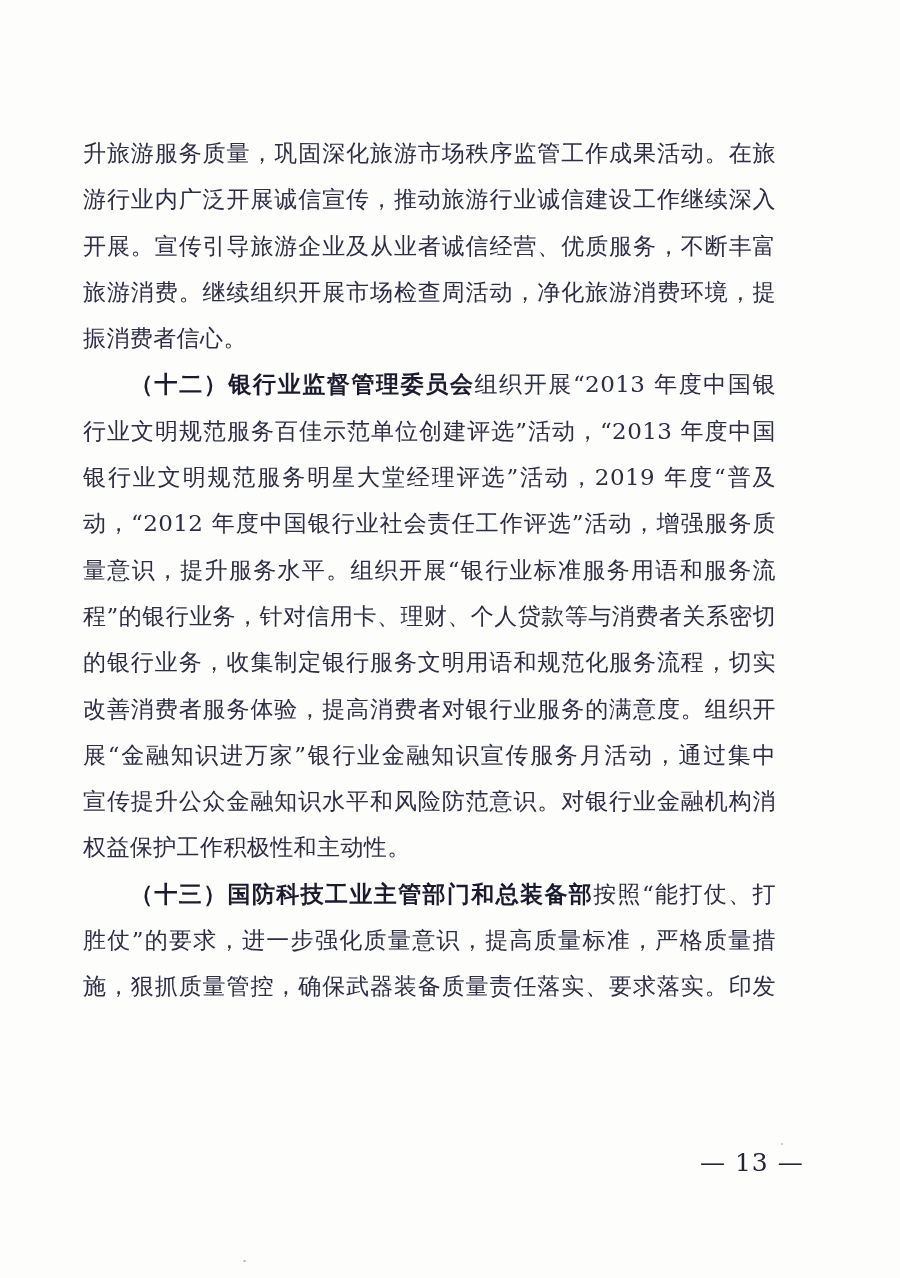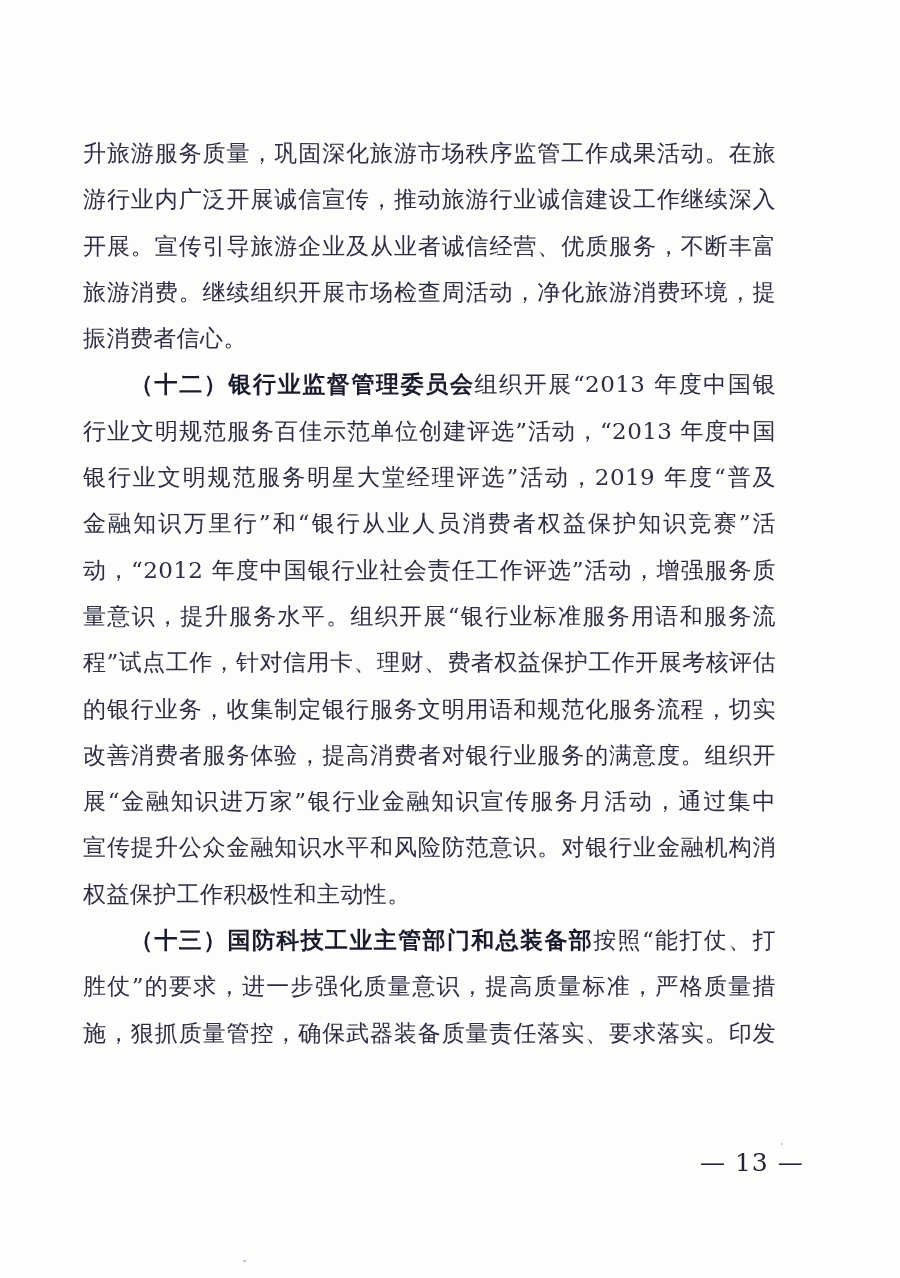--- a/index.html
+++ b/index.html
@@ -74,24 +74,23 @@
 <div class="page">
   <div class="text-block">
       <div class="line"><span>升旅游服务质量，巩固深化旅游市场秩序监管工作成果活动。在旅</span></div>
       <div class="line"><span>游行业内广泛开展诚信宣传，推动旅游行业诚信建设工作继续深入</span></div>
       <div class="line"><span>开展。宣传引导旅游企业及从业者诚信经营、优质服务，不断丰富</span></div>
       <div class="line"><span>旅游消费。继续组织开展市场检查周活动，净化旅游消费环境，提</span></div>
       <div class="line last"><span>振消费者信心。</span></div>
       <div class="line indent"><span class="seg-bold">（十二）银行业监督管理委员会</span><span>组织开展“2013 年度中国银</span></div>
       <div class="line"><span>行业文明规范服务百佳示范单位创建评选”活动，“2013 年度中国</span></div>
       <div class="line"><span>银行业文明规范服务明星大堂经理评选”活动，2019 年度“普及</span></div>
-      <div class="line"><span>金融知识万里行”和“银行从业人员消费者权益保护知识竞赛”活</span></div>
       <div class="line"><span>动，“2012 年度中国银行业社会责任工作评选”活动，增强服务质</span></div>
       <div class="line"><span>量意识，提升服务水平。组织开展“银行业标准服务用语和服务流</span></div>
-      <div class="line"><span>程”试点工作，针对信用卡、理财、费者权益保护工作开展考核评估</span></div>
+      <div class="line"><span>程”的银行业务，针对信用卡、理财、个人贷款等与消费者关系密切</span></div>
       <div class="line"><span>的银行业务，收集制定银行服务文明用语和规范化服务流程，切实</span></div>
       <div class="line"><span>改善消费者服务体验，提高消费者对银行业服务的满意度。组织开</span></div>
       <div class="line"><span>展“金融知识进万家”银行业金融知识宣传服务月活动，通过集中</span></div>
       <div class="line"><span>宣传提升公众金融知识水平和风险防范意识。对银行业金融机构消</span></div>
       <div class="line last"><span>权益保护工作积极性和主动性。</span></div>
       <div class="line indent"><span class="seg-bold">（十三）国防科技工业主管部门和总装备部</span><span>按照“能打仗、打</span></div>
       <div class="line"><span>胜仗”的要求，进一步强化质量意识，提高质量标准，严格质量措</span></div>
       <div class="line"><span>施，狠抓质量管控，确保武器装备质量责任落实、要求落实。印发</span></div>
     </div>
   <div class="footer">— 13 —</div>

